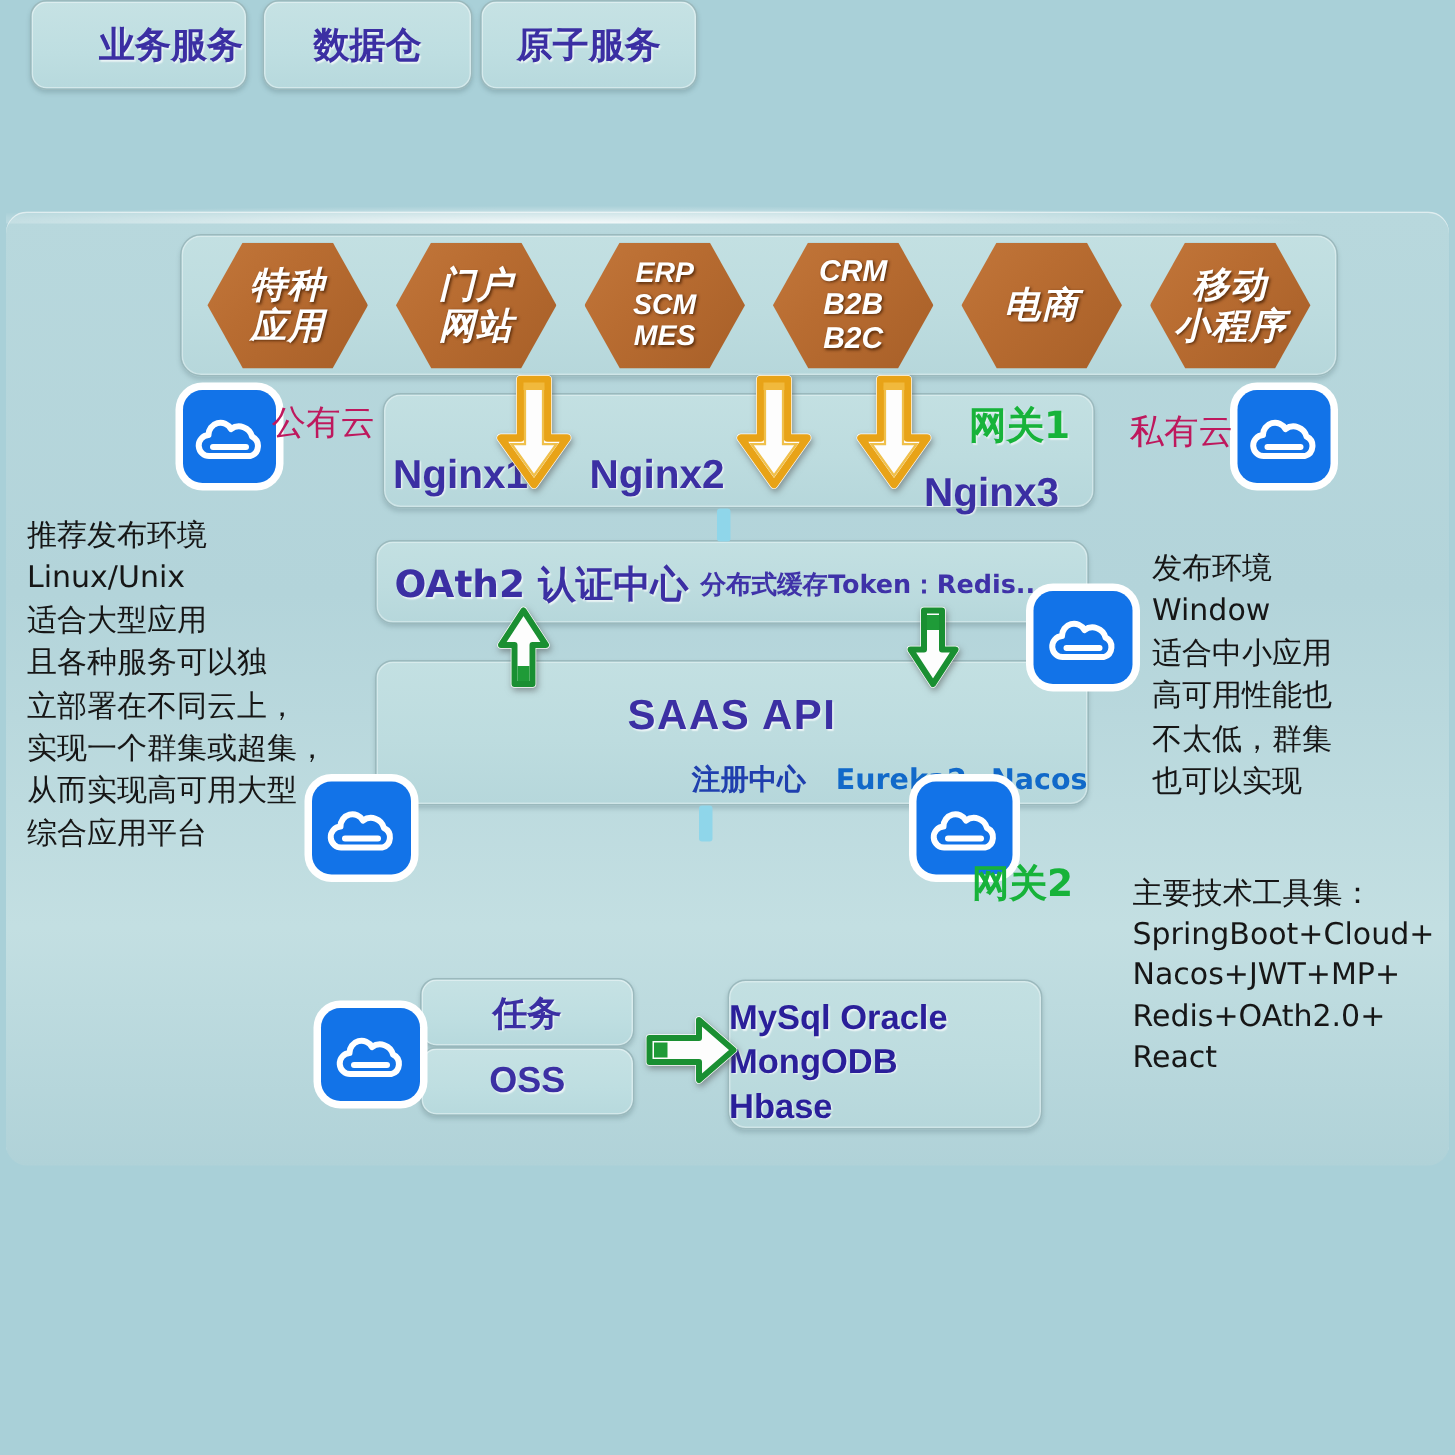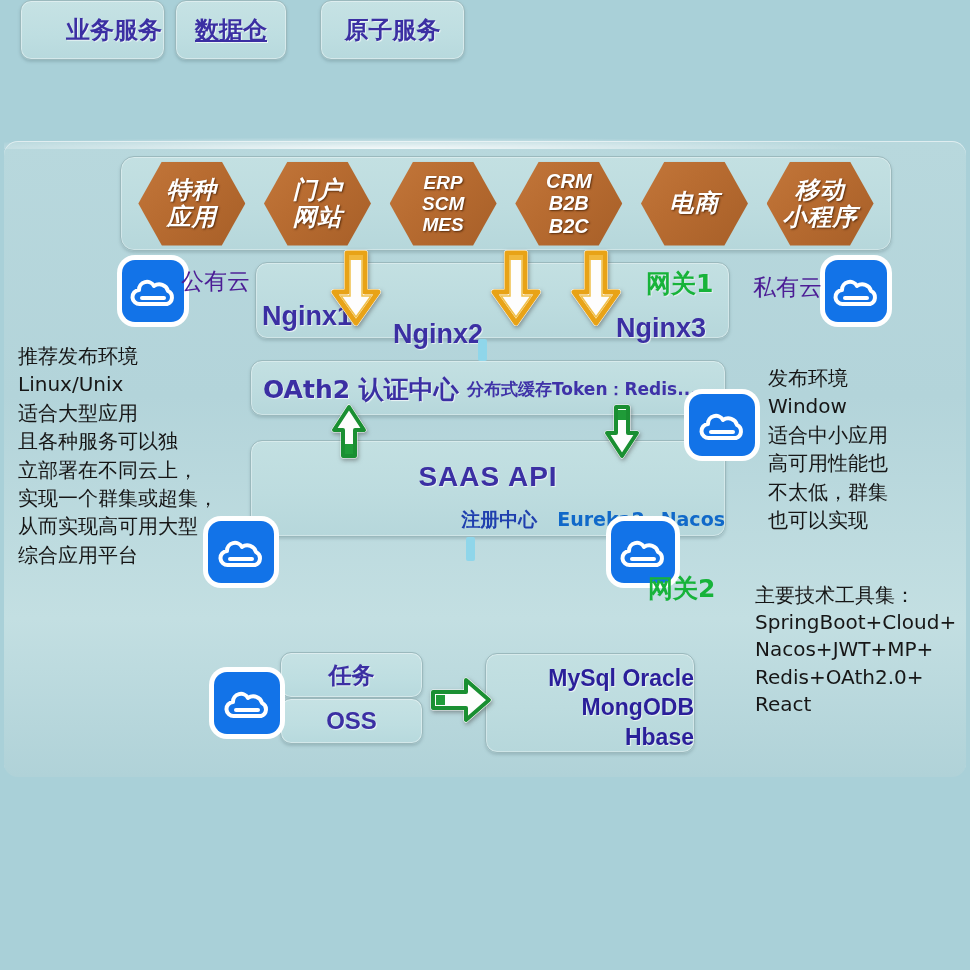--- a/index.html
+++ b/index.html
@@ -50,21 +50,21 @@
   .hex span{display:block;}
   .hex.cn{font-size:24px;font-family:"DejaVu Sans",sans-serif;letter-spacing:1px;}
   .hex.en{font-size:20px;font-family:"Liberation Sans",sans-serif;}
   .hex.sm{font-size:19px;}
 
   
   #gw1{left:255px;top:262px;width:475px;height:77px;}
   .gwtxt{position:absolute;color:#3b2fa3;font-weight:bold;font-size:27px;
     font-family:"Liberation Sans",sans-serif;text-shadow:1px 1px 1px rgba(255,255,255,.7);}
   #nginx1{left:6px;top:38px;}
-  #nginx2{left:137px;top:56px;}
+  #nginx2{left:137px;top:38px;}
   #nginx3{left:360px;top:50px;}
   #gw1label{position:absolute;left:390px;top:4px;color:#17b33a;font-weight:bold;font-size:25px;
     font-family:"DejaVu Sans",sans-serif;text-shadow:1px 1px 1px rgba(255,255,255,.6);}
 
   
   #oauth{left:250px;top:360px;width:476px;height:56px;}
   #oauthtxt{position:absolute;left:12px;top:12px;color:#3b2fa3;font-weight:bold;font-size:25px;
     font-family:"DejaVu Sans",sans-serif;text-shadow:1px 1px 1px rgba(255,255,255,.7);}
   #redistxt{position:absolute;left:200px;top:17px;color:#3f32a8;font-weight:bold;font-size:17px;
     font-family:"DejaVu Sans",sans-serif;margin-left:16px;}
@@ -85,21 +85,21 @@
   .svcbox{
     position:absolute;top:0;height:60px;
     background:linear-gradient(180deg,#c6e2e4 0%,#bedee1 60%,#b7d9dd 100%);
     border:1px solid #9bb9bd;border-radius:11px;
     box-shadow:0 2px 3px rgba(90,120,125,.30),0 0 0 1px rgba(255,255,255,.4) inset;
     display:flex;align-items:center;justify-content:center;
     color:#3b2fa3;font-weight:bold;font-size:24px;font-family:"DejaVu Sans",sans-serif;
     text-shadow:1px 1px 1px rgba(255,255,255,.7);box-sizing:border-box;
   }
   #svc1{left:20px;width:145px;padding-left:43px;}
-  #svc2{left:175px;width:112px;text-decoration:underline;}
+  #svc2{left:175px;width:140px;}
   #svc3{left:320px;width:145px;}
 
   
   .tbox{
     position:absolute;height:46px;width:143px;
     background:linear-gradient(180deg,#c6e2e4 0%,#bedee1 60%,#b7d9dd 100%);
     border:1px solid #9bb9bd;border-radius:11px;
     box-shadow:0 2px 3px rgba(90,120,125,.30),0 0 0 1px rgba(255,255,255,.4) inset;
     display:flex;align-items:center;justify-content:center;
     color:#3b2fa3;font-weight:bold;font-size:23px;font-family:"DejaVu Sans",sans-serif;
@@ -125,33 +125,33 @@
   
   .cloud{
     position:absolute;border-radius:13px;
     background:#1273e8;
     display:flex;align-items:center;justify-content:center;
     box-shadow:0 0 0 5px #fff;
   }
   .cloud svg{display:block;}
 
   
-  .lbl{position:absolute;color:#4c1d95;font-family:Liberation Mono, monospace;}
+  .lbl{position:absolute;color:#be185d;font-family:Liberation Mono, monospace;}
   #lbl-public{left:181px;top:266px;font-size:23px;}
   #lbl-private{left:753px;top:272px;font-size:23px;}
   #gw2label{position:absolute;left:648px;top:572px;color:#17b33a;font-weight:bold;
     font-size:25px;font-family:"DejaVu Sans",sans-serif;}
 
   
   .sidetext{position:absolute;color:#161616;font-family:"DejaVu Sans",sans-serif;
     font-size:20px;line-height:1.42;white-space:pre-line;}
   #left-note{left:18px;top:342px;width:220px;}
   #right-note{left:768px;top:364px;width:190px;text-align:left;}
   #right-tools{left:755px;top:582px;width:210px;font-size:20px;line-height:1.36;}
-  .ctr{display:block;text-align:right;}
+  .ctr{display:block;text-align:left;}
 </style>
 </head>
 <body>
 
 <div id="stage">
 
   <div class="panel-outer"></div>
 
   <div class="rbox" id="appbar">
     <div class="hexrow">

